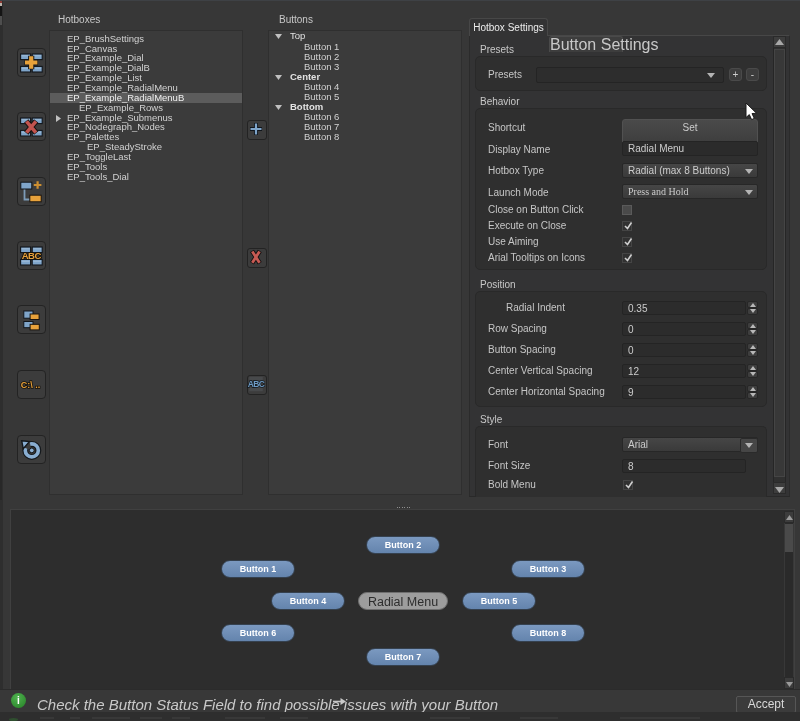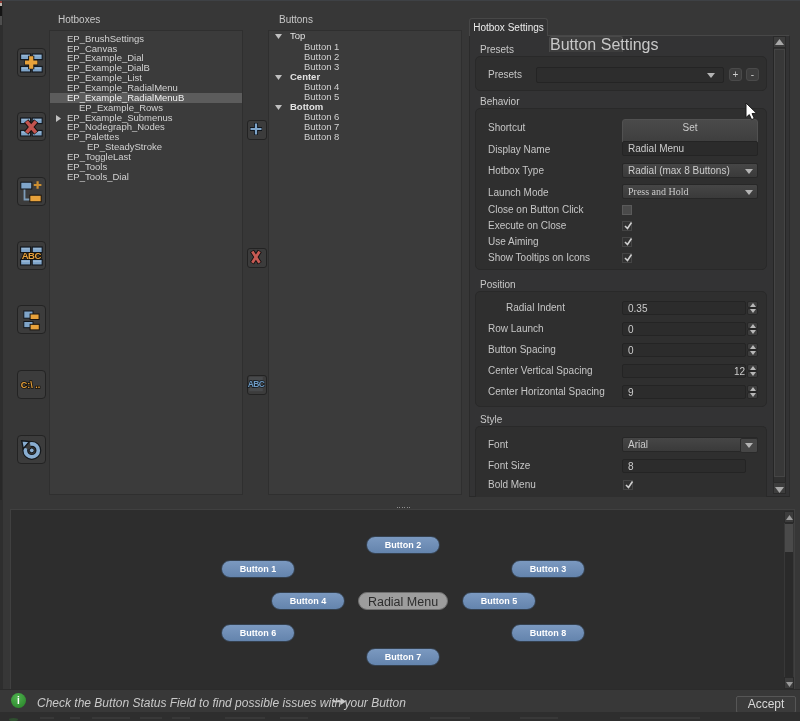--- a/index.html
+++ b/index.html
@@ -289,61 +289,61 @@
 <div class="flabel" style="left:488px;top:220px;">Execute on Close</div>
 <div class="cb" style="left:622px;top:221px;"></div>
 <svg class="abs" style="left:623px;top:221px;" width="10" height="10">
     <path d="M2 5 L4.5 7.5 L8.5 1.5" stroke="#cfcfcf" stroke-width="1.6" fill="none"></path>
   </svg>
 <div class="flabel" style="left:488px;top:236px;">Use Aiming</div>
 <div class="cb" style="left:622px;top:237px;"></div>
 <svg class="abs" style="left:623px;top:237px;" width="10" height="10">
     <path d="M2 5 L4.5 7.5 L8.5 1.5" stroke="#cfcfcf" stroke-width="1.6" fill="none"></path>
   </svg>
-<div class="flabel" style="left:488px;top:252px;">Show Tooltips on Icons</div>
+<div class="flabel" style="left:488px;top:252px;">Arial Tooltips on Icons</div>
 <div class="cb" style="left:622px;top:253px;"></div>
 <svg class="abs" style="left:623px;top:253px;" width="10" height="10">
     <path d="M2 5 L4.5 7.5 L8.5 1.5" stroke="#cfcfcf" stroke-width="1.6" fill="none"></path>
   </svg>
 
 <div class="gtitle" style="left:480px;top:279px;">Position</div>
 <div class="gbox" style="left:475px;top:291px;width:292px;height:116px;"></div>
 <div id="posrows">
     <div class="flabel" style="left:488px;top:302px;margin-left:18px;">Radial Indent</div>
   <div class="field" style="left:622px;top:300.5px;width:124px;height:14px;line-height:13px;padding-left:5px;background:#2c2c2c;">0.35</div>
   <div class="spin" style="left:747px;top:300.5px;width:11px;height:7px;"></div>
   <div class="spin" style="left:747px;top:307.5px;width:11px;height:7px;"></div>
   <svg class="abs" style="left:749.5px;top:302.5px;" width="6" height="4">
       <path d="M3 0 L6 4 L0 4 Z" fill="#b8b8b8"></path>
     </svg>
   <svg class="abs" style="left:749.5px;top:309px;" width="6" height="4">
       <path d="M0 0 L6 0 L3 4 Z" fill="#b8b8b8"></path>
     </svg>
-    <div class="flabel" style="left:488px;top:323px;">Row Launch</div>
+    <div class="flabel" style="left:488px;top:323px;">Row Spacing</div>
   <div class="field" style="left:622px;top:321.5px;width:124px;height:14px;line-height:13px;padding-left:5px;background:#2c2c2c;">0</div>
   <div class="spin" style="left:747px;top:321.5px;width:11px;height:7px;"></div>
   <div class="spin" style="left:747px;top:328.5px;width:11px;height:7px;"></div>
   <svg class="abs" style="left:749.5px;top:323.5px;" width="6" height="4">
       <path d="M3 0 L6 4 L0 4 Z" fill="#b8b8b8"></path>
     </svg>
   <svg class="abs" style="left:749.5px;top:330px;" width="6" height="4">
       <path d="M0 0 L6 0 L3 4 Z" fill="#b8b8b8"></path>
     </svg>
     <div class="flabel" style="left:488px;top:344px;">Button Spacing</div>
   <div class="field" style="left:622px;top:342.5px;width:124px;height:14px;line-height:13px;padding-left:5px;background:#2c2c2c;">0</div>
   <div class="spin" style="left:747px;top:342.5px;width:11px;height:7px;"></div>
   <div class="spin" style="left:747px;top:349.5px;width:11px;height:7px;"></div>
   <svg class="abs" style="left:749.5px;top:344.5px;" width="6" height="4">
       <path d="M3 0 L6 4 L0 4 Z" fill="#b8b8b8"></path>
     </svg>
   <svg class="abs" style="left:749.5px;top:351px;" width="6" height="4">
       <path d="M0 0 L6 0 L3 4 Z" fill="#b8b8b8"></path>
     </svg>
     <div class="flabel" style="left:488px;top:365px;">Center Vertical Spacing</div>
-  <div class="field" style="left:622px;top:363.5px;width:124px;height:14px;line-height:13px;padding-left:5px;background:#2c2c2c;text-align:right;">12</div>
+  <div class="field" style="left:622px;top:363.5px;width:124px;height:14px;line-height:13px;padding-left:5px;background:#2c2c2c;">12</div>
   <div class="spin" style="left:747px;top:363.5px;width:11px;height:7px;"></div>
   <div class="spin" style="left:747px;top:370.5px;width:11px;height:7px;"></div>
   <svg class="abs" style="left:749.5px;top:365.5px;" width="6" height="4">
       <path d="M3 0 L6 4 L0 4 Z" fill="#b8b8b8"></path>
     </svg>
   <svg class="abs" style="left:749.5px;top:372px;" width="6" height="4">
       <path d="M0 0 L6 0 L3 4 Z" fill="#b8b8b8"></path>
     </svg>
     <div class="flabel" style="left:488px;top:386px;">Center Horizontal Spacing</div>
   <div class="field" style="left:622px;top:384.5px;width:124px;height:14px;line-height:13px;padding-left:5px;background:#2c2c2c;">9</div>
@@ -408,21 +408,21 @@
     <div class="pill" style="left:366px;top:648px;width:74px;height:18px;line-height:17px;">Button 7</div>
   </div>
 
 <div class="abs" style="left:358px;top:591.5px;width:90px;height:18px;background:#9d9d9d;
      border:1px solid #6f6f6f;border-radius:9px;color:#2d2d2d;font-size:12.5px;
      text-align:center;line-height:18px;box-sizing:border-box;">Radial Menu</div>
 
 <div class="abs" style="left:0;top:689px;width:800px;height:23px;background:#383838;border-top:1px solid #2b2b2b;"></div>
 <div class="abs" style="left:11px;top:693px;width:15px;height:15px;border-radius:50%;background:radial-gradient(circle at 40% 30%,#4fb24f,#268026);
      color:#fff;font-size:10px;font-weight:bold;text-align:center;line-height:15px;">i</div>
-<div class="abs" style="left:37px;top:696px;color:#c9c9c9;font-size:12px;font-style:italic;white-space:nowrap;">Check the Button Status Field to find possible issues with your Button</div>
+<div class="abs" style="left:37px;top:696px;color:#c9c9c9;font-size:15px;font-style:italic;white-space:nowrap;">Check the Button Status Field to find possible issues with your Button</div>
 <svg class="abs" style="left:333px;top:697px;" width="13" height="9">
     <path d="M0 4.5 H9" stroke="#c9c9c9" stroke-width="1.6"></path>
     <path d="M13 4.5 L7.5 1 L7.5 8 Z" fill="#c9c9c9"></path>
   </svg>
 <div class="abs" style="left:736px;top:696px;width:58px;height:15px;background:#3b3b3b;border:1px solid #565656;
      border-radius:2px;color:#d8d8d8;font-size:12px;text-align:center;line-height:15px;">Accept</div>
 
 <div class="abs" style="left:0;top:712px;width:800px;height:9px;background:#2e2e2e;"></div>
 <div id="fragments">
     <div class="abs" style="left:9px;top:718px;width:9px;height:3px;border-radius:50%;background:#2f4f2f;"></div>

